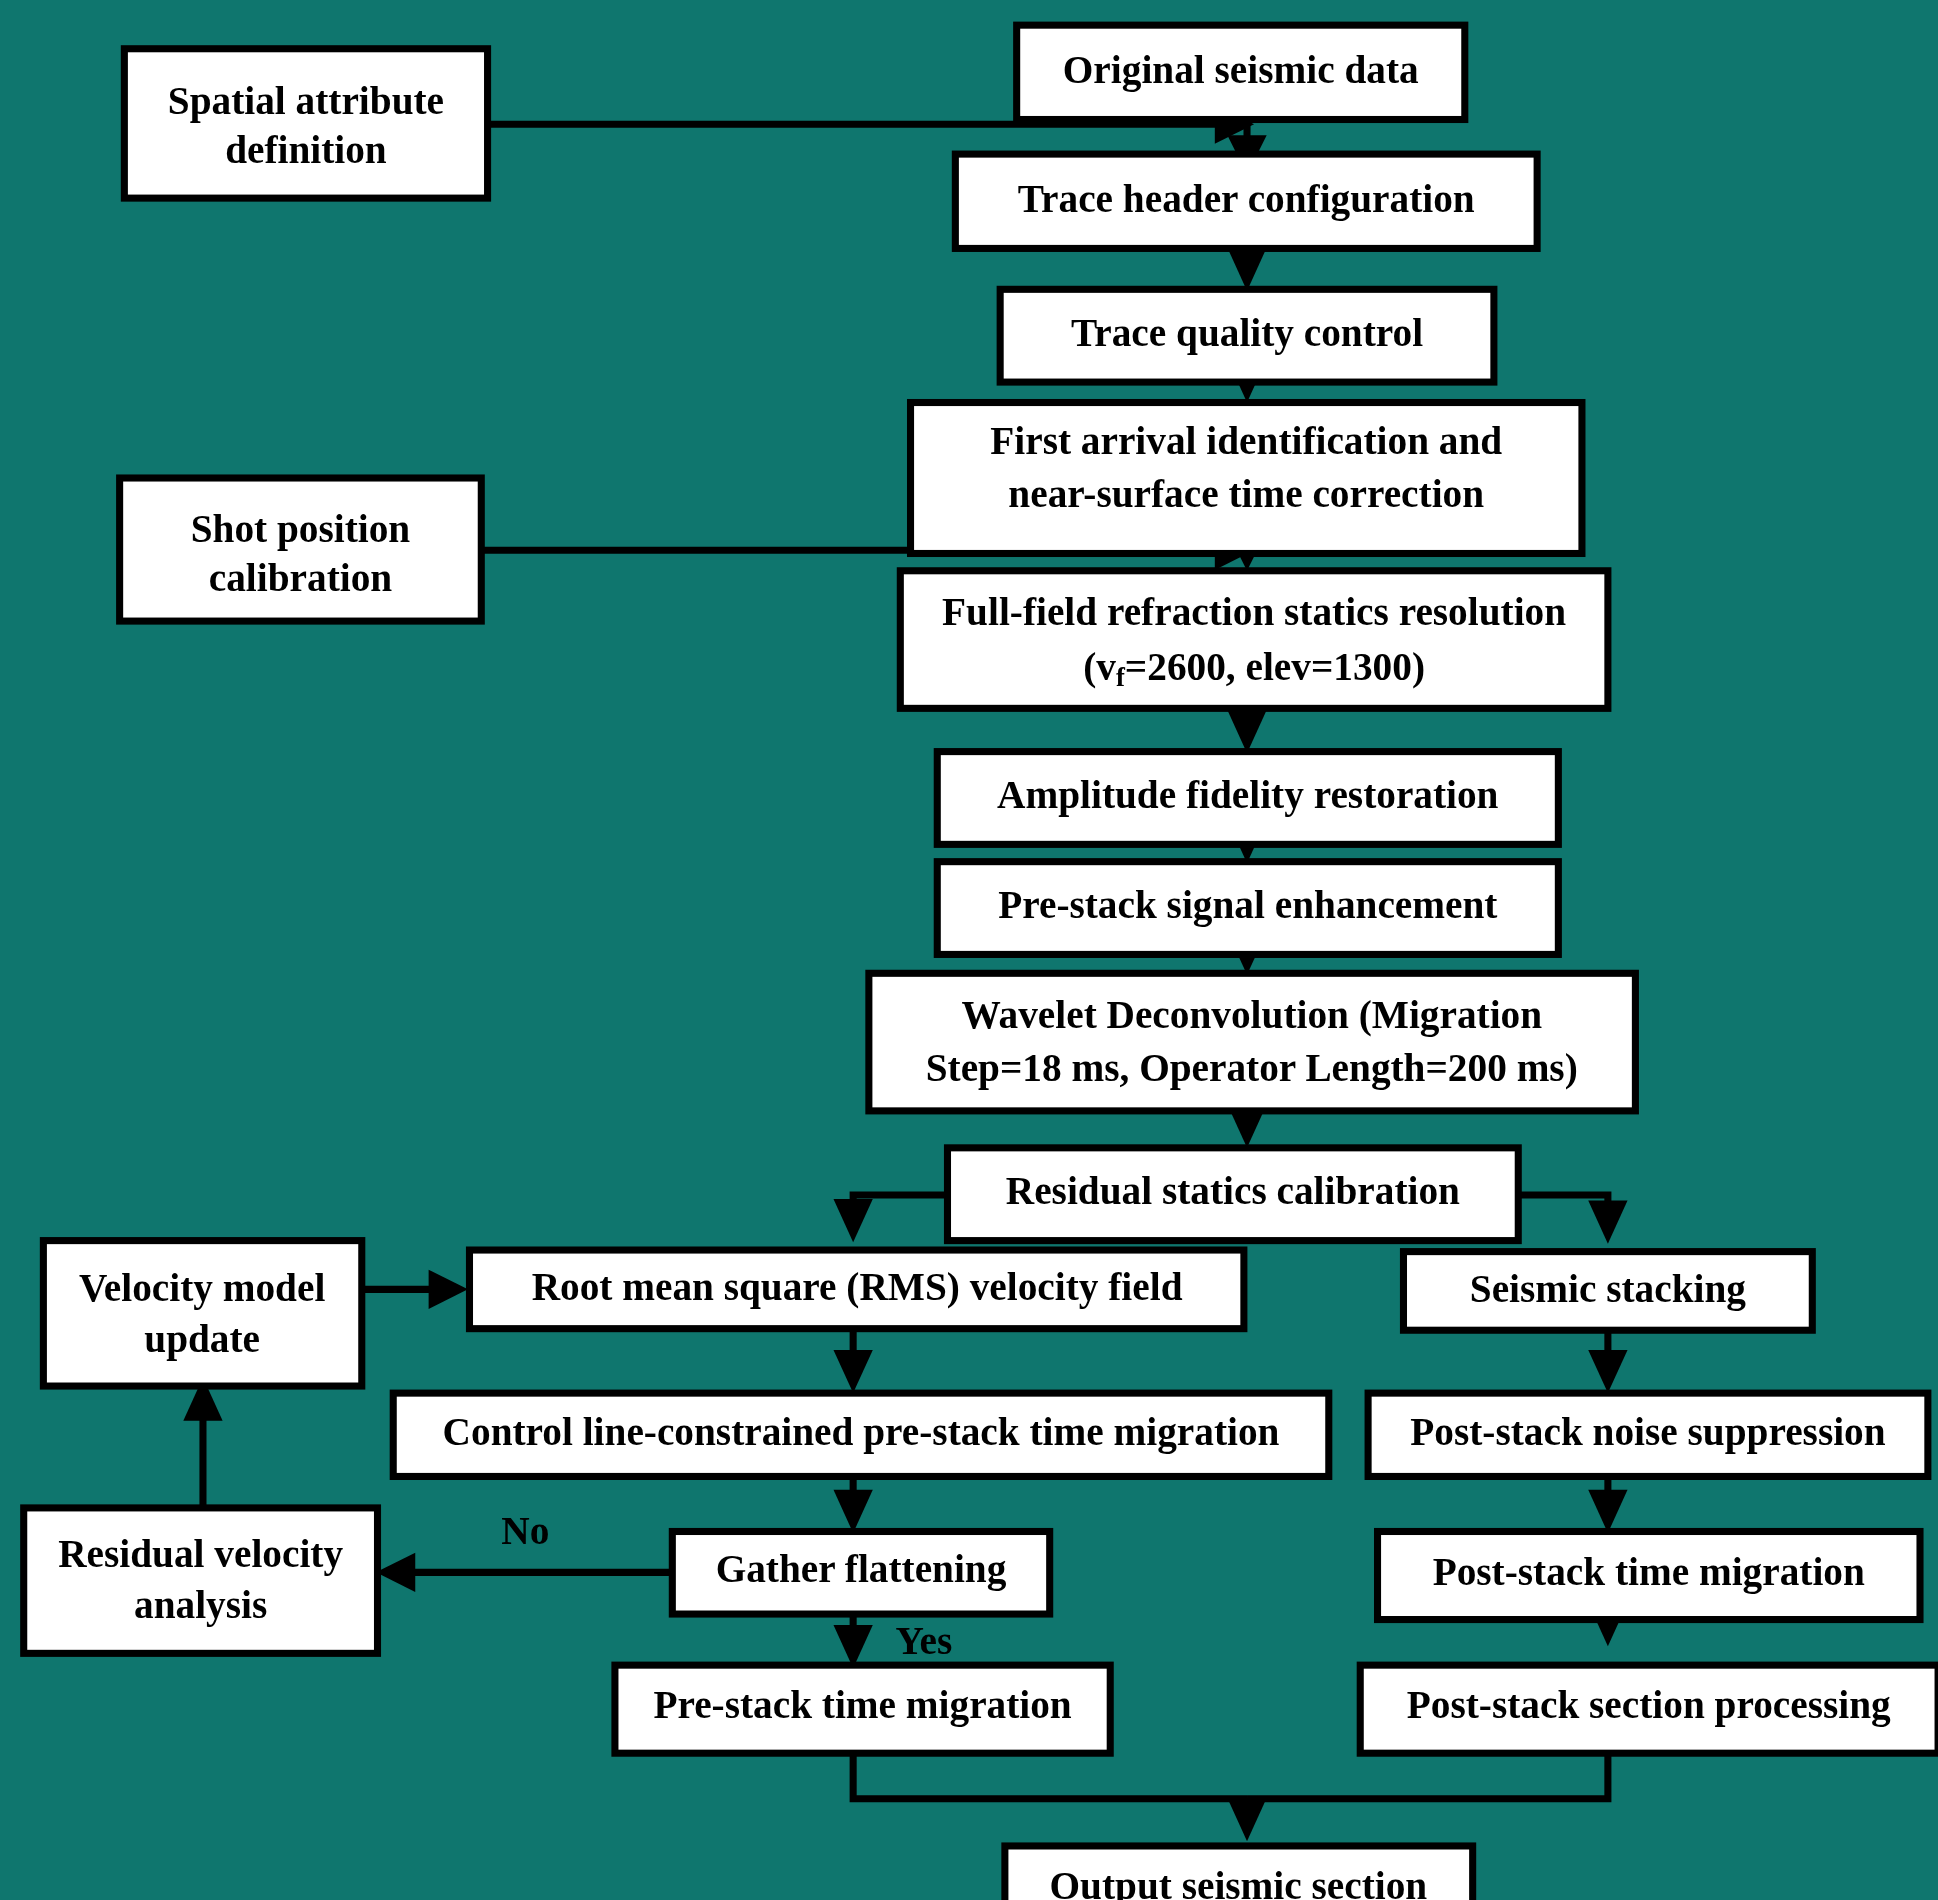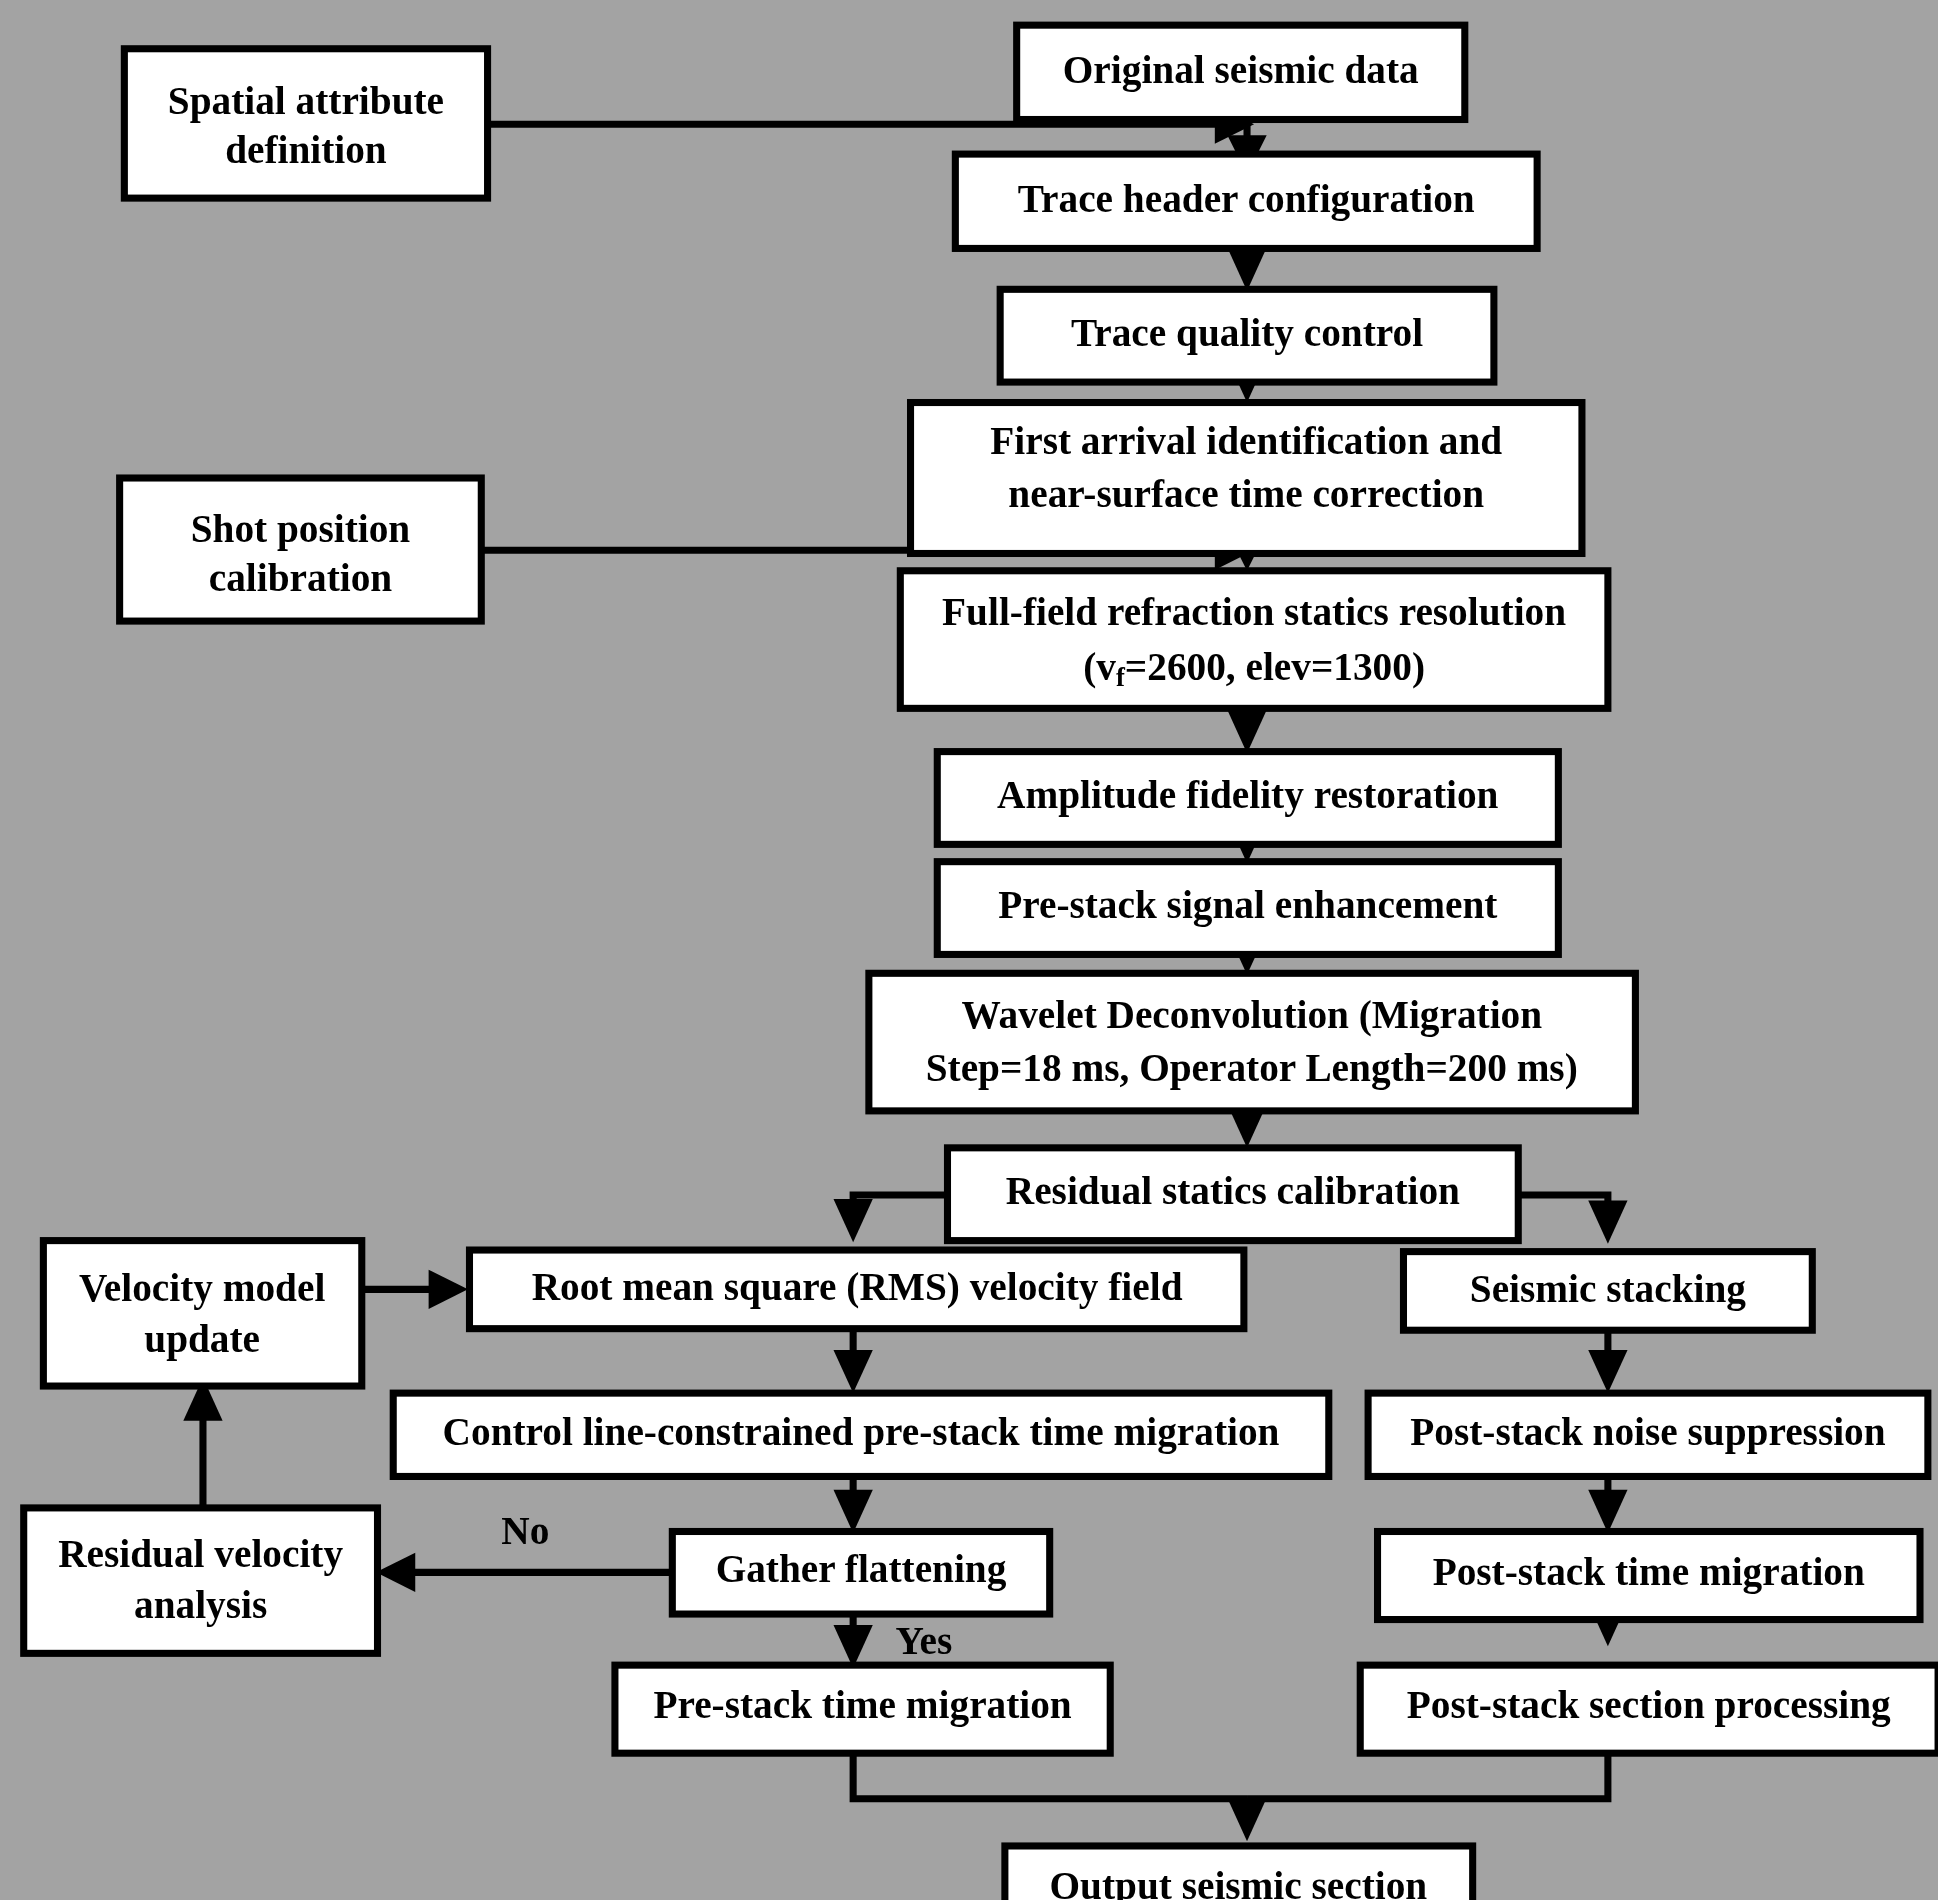--- a/index.html
+++ b/index.html
@@ -4,21 +4,21 @@
 <style>
   html, body {
     margin: 0;
     padding: 0;
     background: #ffffff;
   }
   #diagram-root {
     position: relative;
     width: 1939px;
     height: 1901px;
-    background: #a3a3a3;
+    background: #0f766e;
     font-family: "Liberation Serif", "DejaVu Serif", serif;
   }
   svg#flow-svg {
     position: absolute;
     top: 0;
     left: 0;
     width: 1939px;
     height: 1901px;
     display: block;
   }

